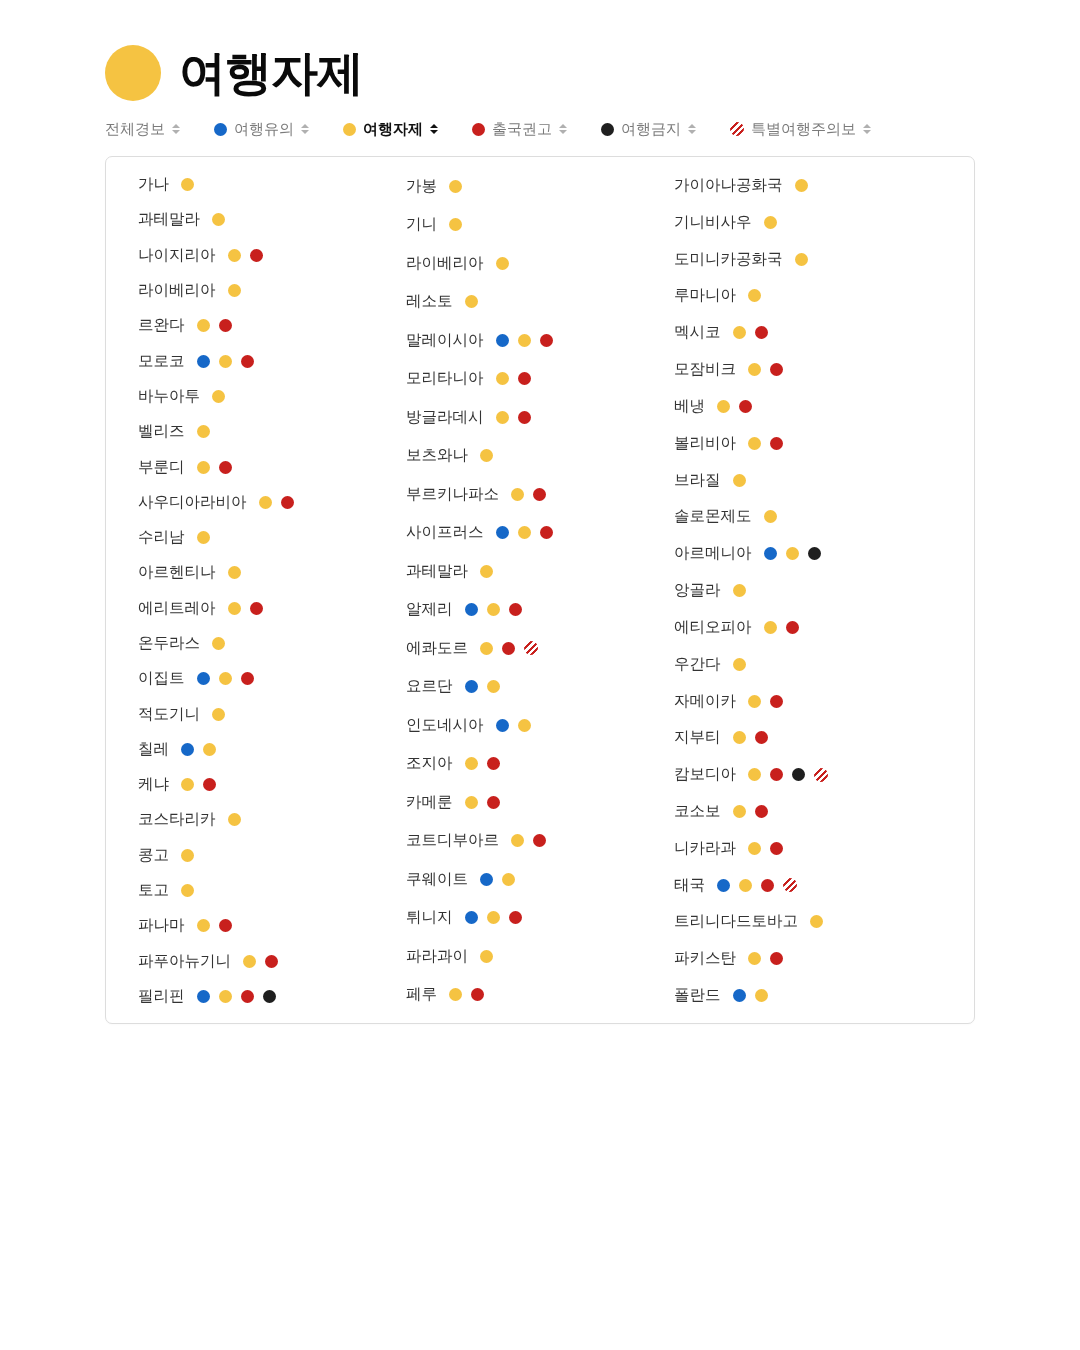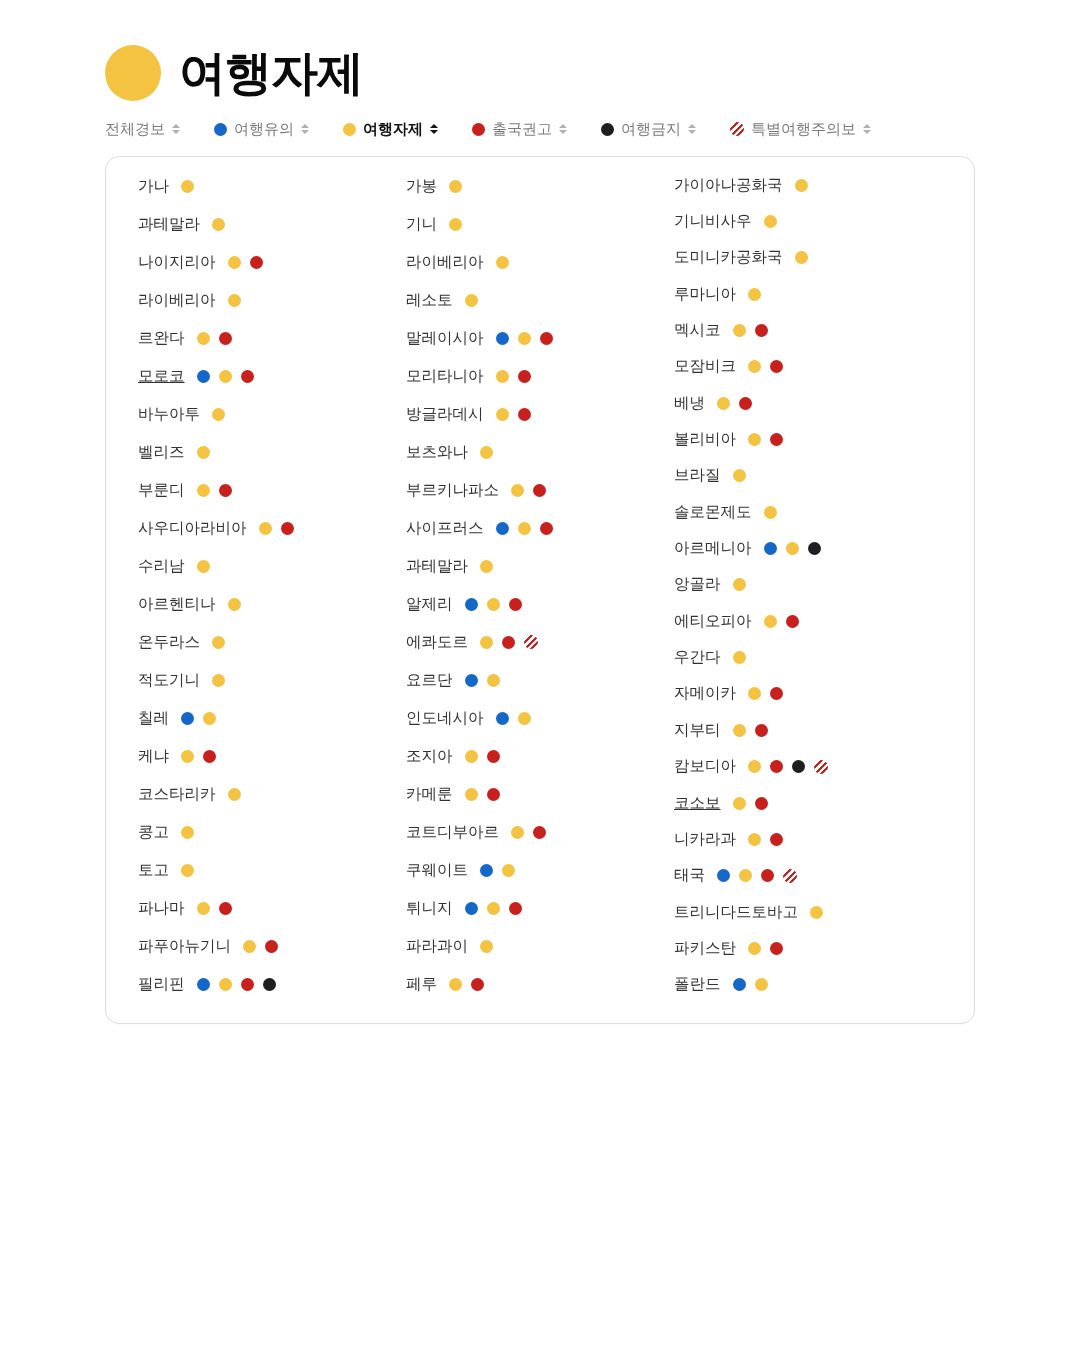--- a/index.html
+++ b/index.html
@@ -19,26 +19,26 @@
   .filter-label { font-size: 15px; color: #7b7b7b; }
   .filter-item.active .filter-label { color: #111; font-weight: 700; }
   .fdot { width: 13px; height: 13px; border-radius: 50%; display: inline-block; }
   .sort-icon { display: inline-flex; flex-direction: column; gap: 2px; align-items: center; }
   .sort-icon .tri-up { width: 0; height: 0; border-left: 4px solid transparent; border-right: 4px solid transparent; border-bottom: 4px solid #b0b0b0; }
   .sort-icon .tri-down { width: 0; height: 0; border-left: 4px solid transparent; border-right: 4px solid transparent; border-top: 4px solid #b0b0b0; }
   .filter-item.active .tri-up { border-bottom-color: #111; }
   .filter-item.active .tri-down { border-top-color: #111; }
 
   
-  .panel { margin-top: 14px; border: 1px solid #ddd; border-radius: 14px; background: #fff; padding: 10px 32px 20px 32px; height: 868px; box-shadow: 0 1px 2px rgba(0,0,0,0.02); }
+  .panel { margin-top: 14px; border: 1px solid #ddd; border-radius: 7px; background: #fff; padding: 10px 32px 9px 32px; height: 868px; box-shadow: 0 1px 2px rgba(0,0,0,0.02); }
   .country-grid { display: flex; height: 100%; }
   .col { flex: 1; display: flex; flex-direction: column; }
   .row { height: 47px; display: flex; align-items: center; gap: 9px; }
   .cname { font-size: 15.5px; color: #333; margin-right: 3px; cursor: pointer; }
-  .cname.underline { text-decoration: underline; }
+  .cname.underline { }
   .dot { width: 13px; height: 13px; border-radius: 50%; display: inline-block; flex: 0 0 auto; }
   .dot-striped { width: 14px; height: 14px; background: repeating-linear-gradient(135deg, #c8201d 0 2.2px, #ffffff 2.2px 4.6px); }
   .fdot-striped { width: 14px; height: 14px; border-radius: 50%; background: repeating-linear-gradient(135deg, #c8201d 0 2.2px, #ffffff 2.2px 4.6px); }
 </style>
 </head>
 <body>
 
 <div class="page">
   <div class="header">
     <span class="title-circle" style="background: rgb(245, 195, 66);"></span>
@@ -146,22 +146,33 @@
           </div>
           <div class="row">
             <span class="cname">수리남</span>
             <span class="dot" style="background: rgb(245, 195, 66);"></span>
           </div>
           <div class="row">
             <span class="cname">아르헨티나</span>
             <span class="dot" style="background: rgb(245, 195, 66);"></span>
           </div>
           <div class="row">
+            <span class="cname">에리트레아</span>
+            <span class="dot" style="background: rgb(245, 195, 66);"></span>
+            <span class="dot" style="background: rgb(200, 32, 29);"></span>
+          </div>
+          <div class="row">
             <span class="cname">온두라스</span>
             <span class="dot" style="background: rgb(245, 195, 66);"></span>
+          </div>
+          <div class="row">
+            <span class="cname">이집트</span>
+            <span class="dot" style="background: rgb(22, 104, 200);"></span>
+            <span class="dot" style="background: rgb(245, 195, 66);"></span>
+            <span class="dot" style="background: rgb(200, 32, 29);"></span>
           </div>
           <div class="row">
             <span class="cname">적도기니</span>
             <span class="dot" style="background: rgb(245, 195, 66);"></span>
           </div>
           <div class="row">
             <span class="cname">칠레</span>
             <span class="dot" style="background: rgb(22, 104, 200);"></span>
             <span class="dot" style="background: rgb(245, 195, 66);"></span>
           </div>

